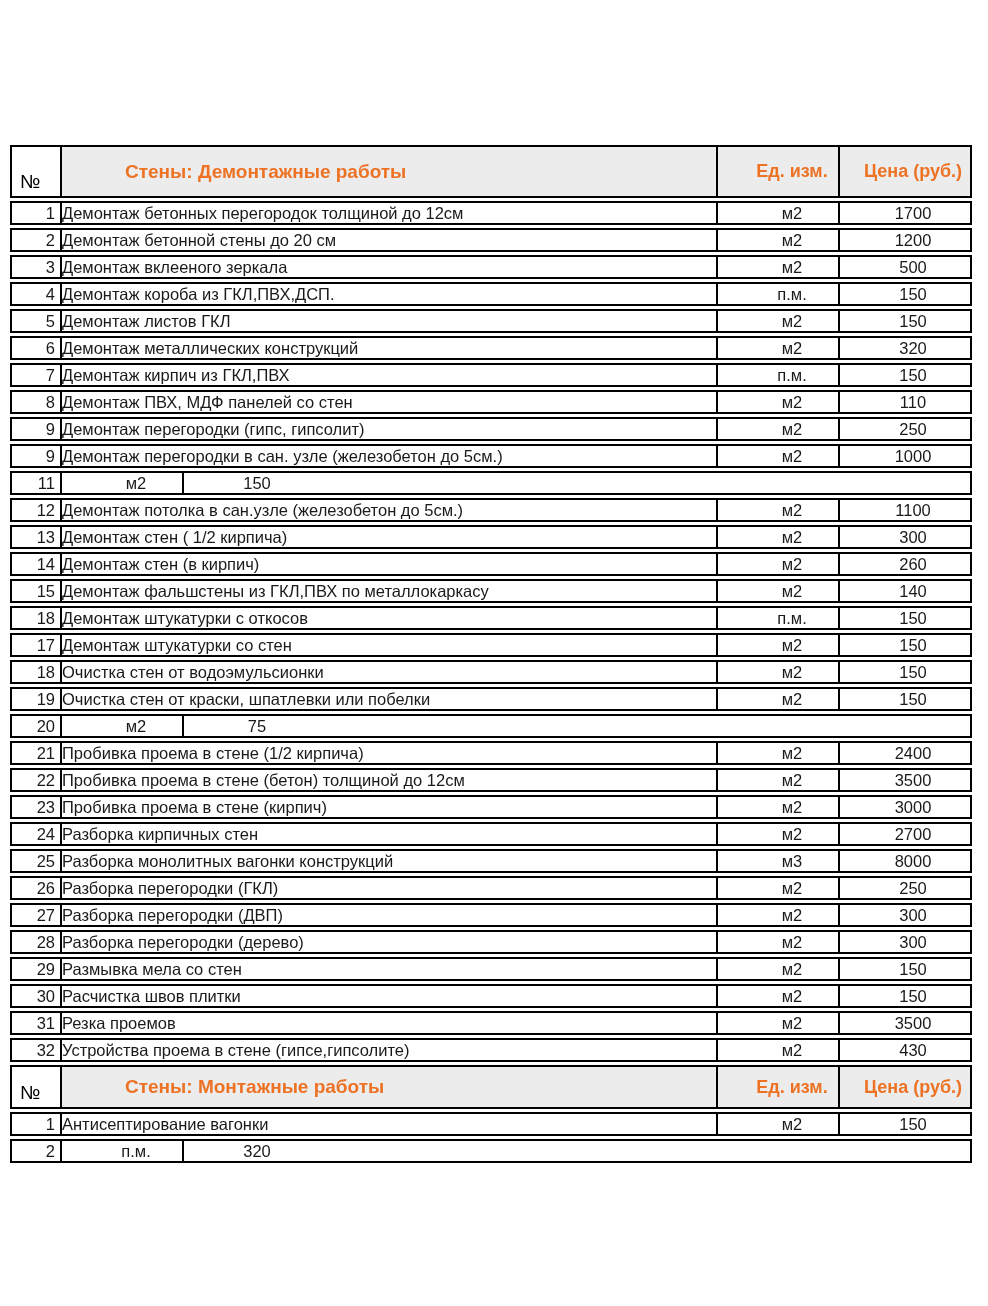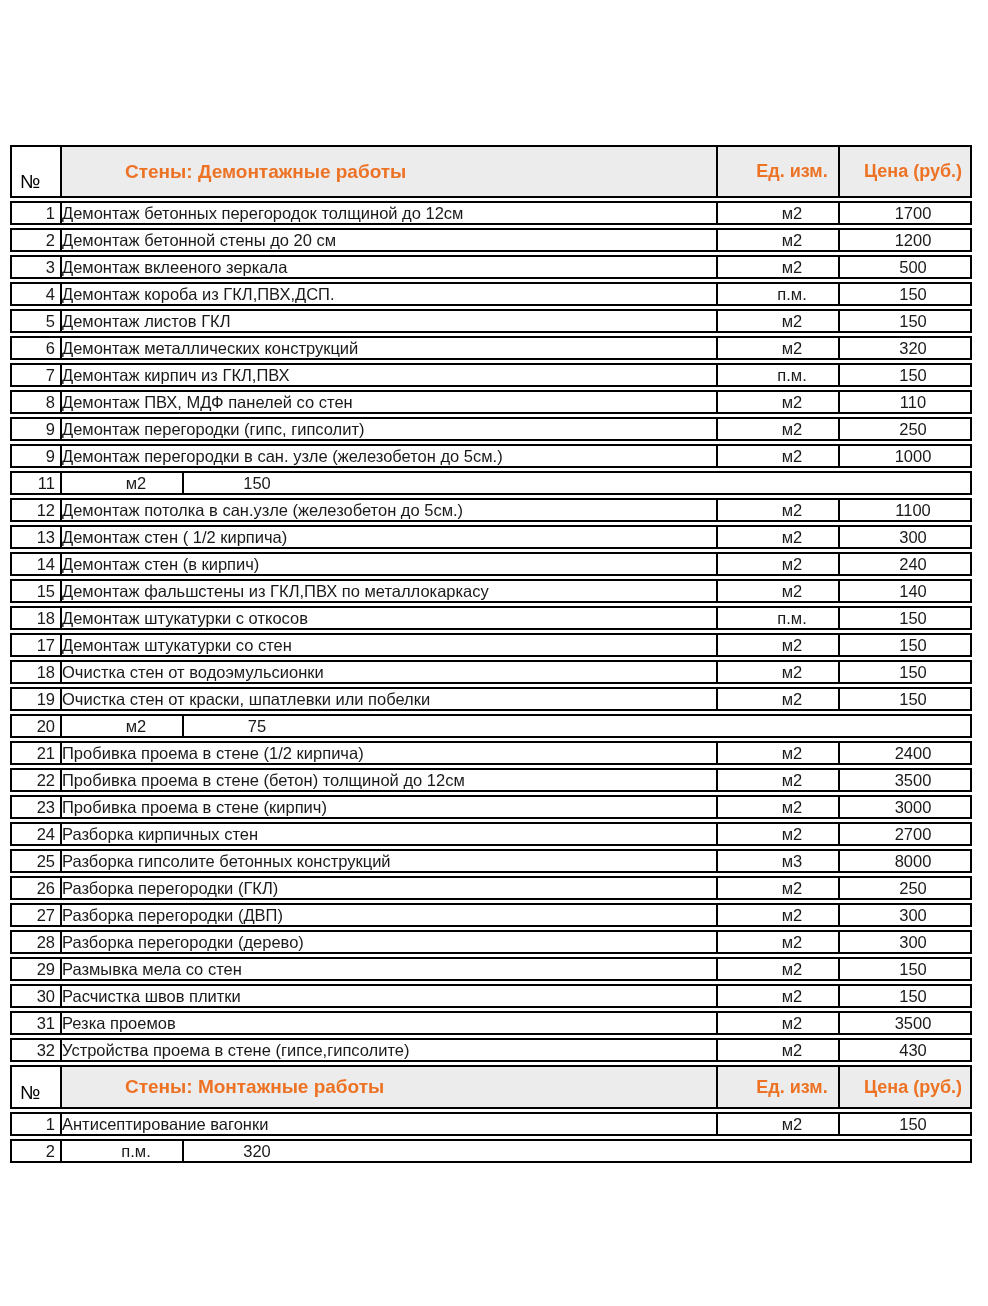--- a/index.html
+++ b/index.html
@@ -178,21 +178,21 @@
       <div class="row data-row">
         <div class="cell col-num">13</div>
         <div class="cell col-desc">Демонтаж стен ( 1/2 кирпича)</div>
         <div class="cell col-unit">м2</div>
         <div class="cell col-price">300</div>
       </div>
       <div class="row data-row">
         <div class="cell col-num">14</div>
         <div class="cell col-desc">Демонтаж стен (в кирпич)</div>
         <div class="cell col-unit">м2</div>
-        <div class="cell col-price">240</div>
+        <div class="cell col-price">260</div>
       </div>
       <div class="row data-row">
         <div class="cell col-num">15</div>
         <div class="cell col-desc">Демонтаж фальшстены из ГКЛ,ПВХ по металлокаркасу</div>
         <div class="cell col-unit">м2</div>
         <div class="cell col-price">140</div>
       </div>
       <div class="row data-row">
         <div class="cell col-num">18</div>
         <div class="cell col-desc">Демонтаж штукатурки с откосов</div>
@@ -241,21 +241,21 @@
         <div class="cell col-price">3000</div>
       </div>
       <div class="row data-row">
         <div class="cell col-num">24</div>
         <div class="cell col-desc">Разборка кирпичных стен</div>
         <div class="cell col-unit">м2</div>
         <div class="cell col-price">2700</div>
       </div>
       <div class="row data-row">
         <div class="cell col-num">25</div>
-        <div class="cell col-desc">Разборка гипсолите бетонных конструкций</div>
+        <div class="cell col-desc">Разборка монолитных вагонки конструкций</div>
         <div class="cell col-unit">м3</div>
         <div class="cell col-price">8000</div>
       </div>
       <div class="row data-row">
         <div class="cell col-num">26</div>
         <div class="cell col-desc">Разборка перегородки (ГКЛ)</div>
         <div class="cell col-unit">м2</div>
         <div class="cell col-price">250</div>
       </div>
       <div class="row data-row">

